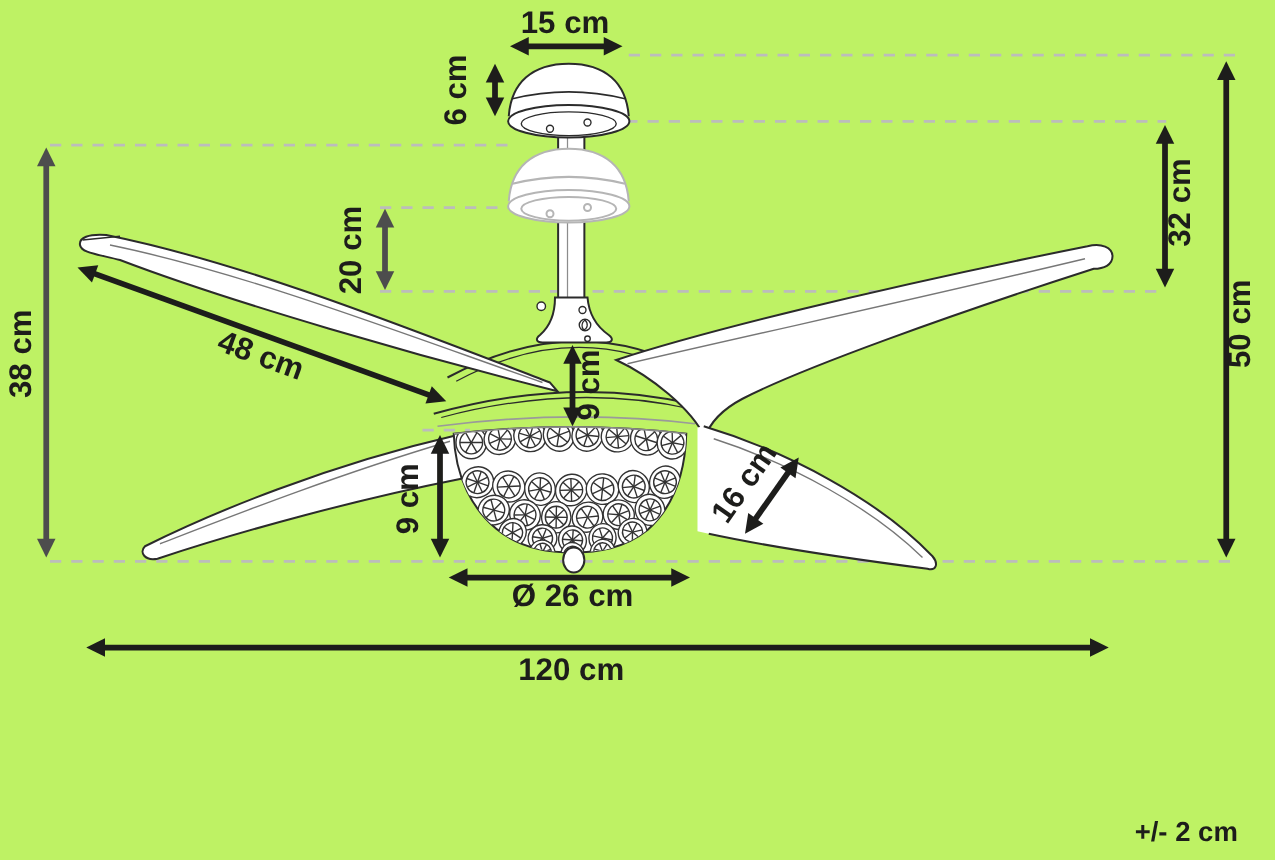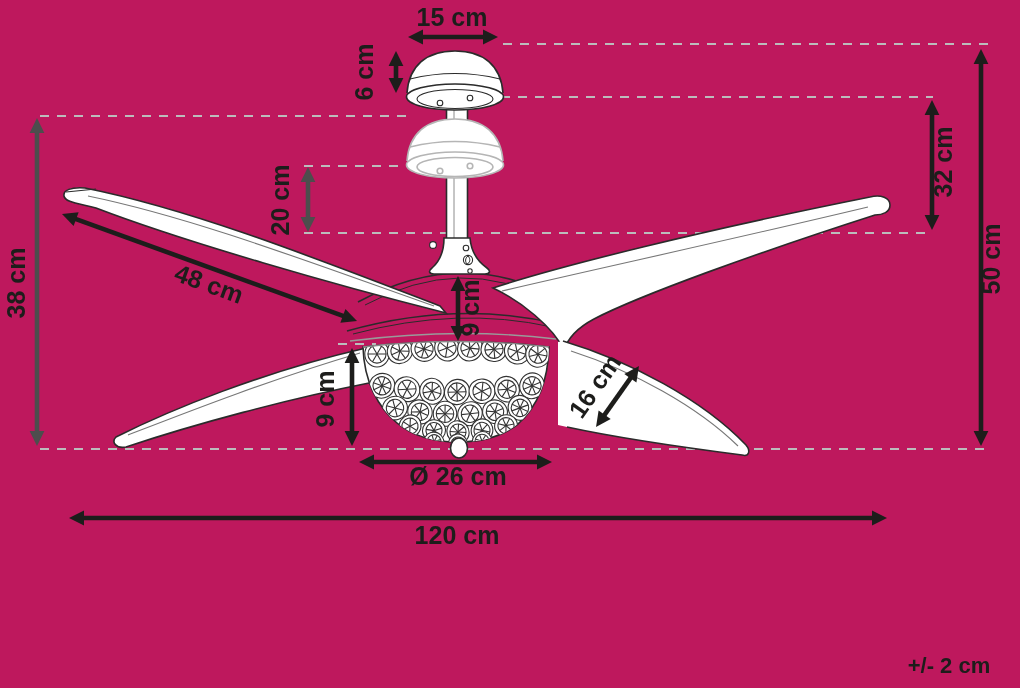--- a/index.html
+++ b/index.html
@@ -1,16 +1,16 @@
 <!DOCTYPE html>
 <html><head>
 <meta charset="utf-8">
 <style>
   html,body{margin:0;padding:0;background:#ffffff;}
-  .stage{position:relative;width:1020px;height:688px;background:#be185d;overflow:hidden;
+  .stage{position:relative;width:1020px;height:688px;background:#bef264;overflow:hidden;
          font-family:"Liberation Sans", sans-serif;}
   svg{display:block;}
   text{font-family:"Liberation Sans", sans-serif;font-weight:700;fill:#1d1d1b;}
   .dim-label{font-size:25px;}
   .dim-label-small{font-size:22px;}
 </style>
 </head>
 <body>
 
 <div class="stage">

